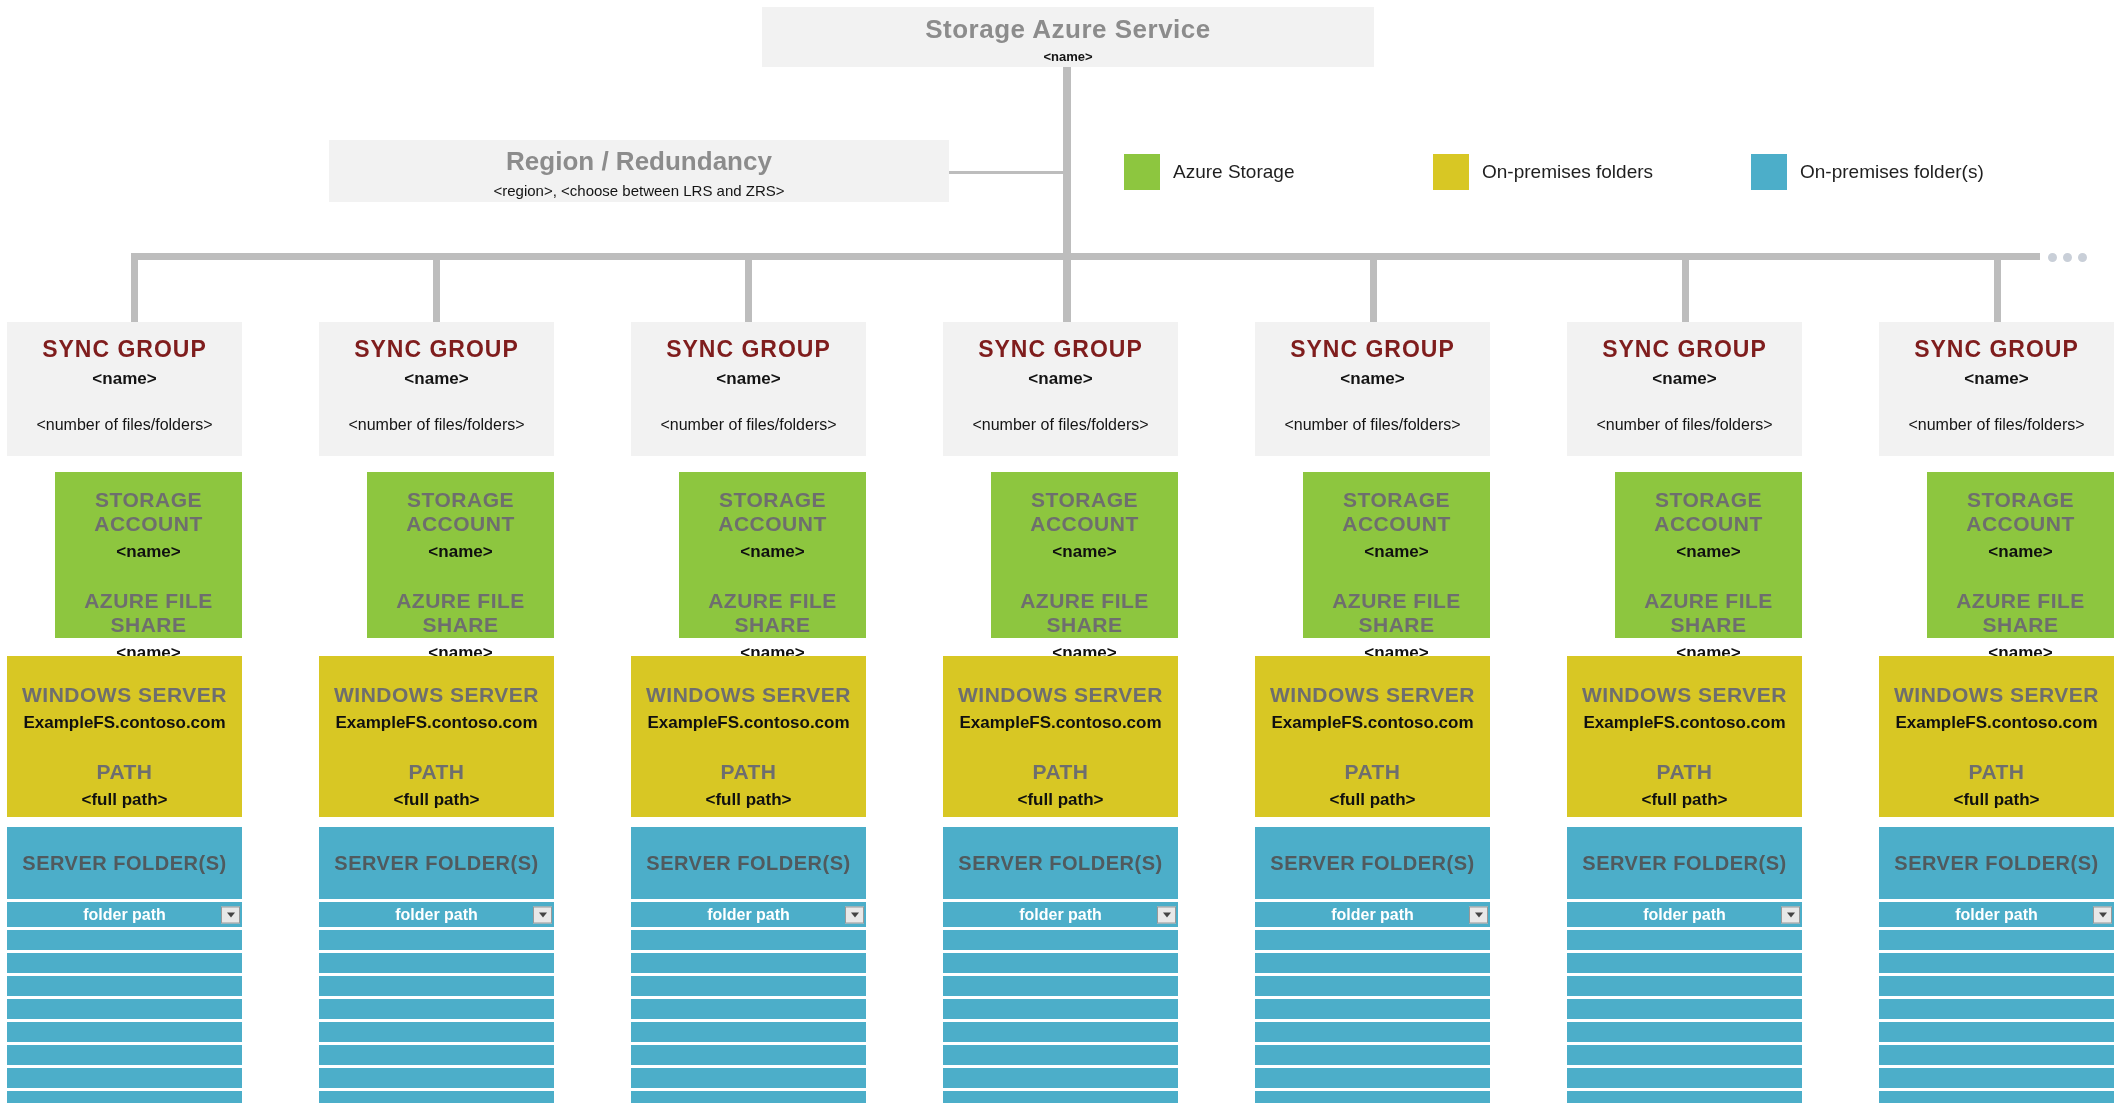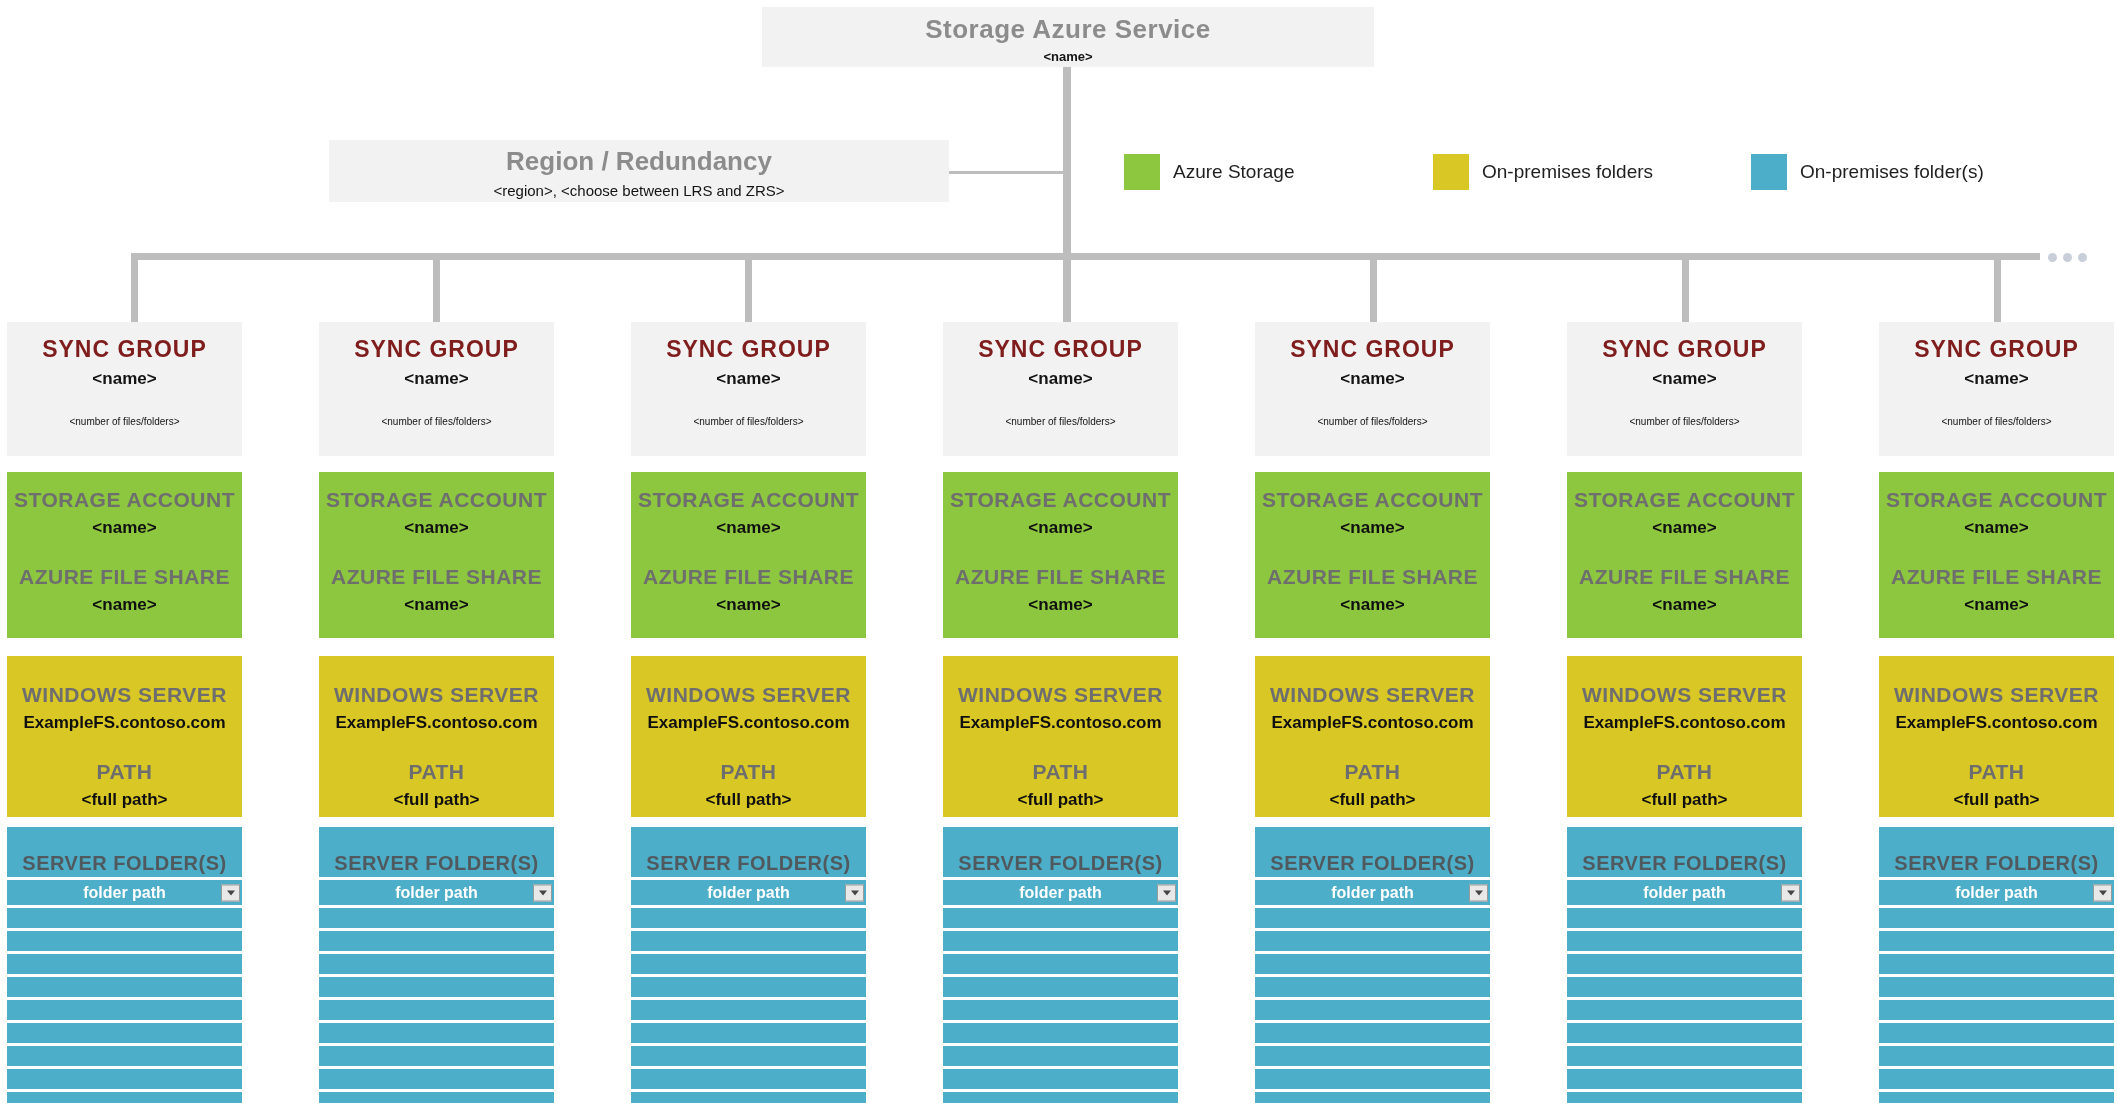--- a/index.html
+++ b/index.html
@@ -26,31 +26,31 @@
   .conn-main{left:131px;top:253px;width:1909px;height:7px;}
   .conn-region{left:949px;top:171px;width:114px;height:3px;}
   .conn-drop{top:253px;width:7px;height:69px;}
   .more-dot{position:absolute;top:253px;width:9px;height:9px;border-radius:50%;background:#C9CFD8;}
   
   .col{position:absolute;top:322px;width:235px;display:flex;flex-direction:column;}
   .col > div{text-align:center;}
   .sync-box{height:134px;background:#F2F2F2;}
   .sync-title{font-size:23px;font-weight:bold;color:#7f1d1d;letter-spacing:1px;padding-top:14px;}
   .sync-name{font-size:17px;font-weight:bold;color:#141414;margin-top:6px;}
-  .sync-files{font-size:10px;color:#141414;margin-top:27px;}
-  .green-box{height:166px;margin-top:16px;}
+  .sync-files{font-size:16px;color:#141414;margin-top:27px;}
+  .green-box{height:166px;margin-top:16px;margin-left:48px;}
   .yellow-box{height:161px;margin-top:18px;}
   .cbox-h{font-size:21px;font-weight:bold;color:#6E6E6E;letter-spacing:.5px;}
   .cbox-v{font-size:17px;font-weight:bold;color:#101010;margin-top:6px;}
   .green-box .cbox-h:first-child{padding-top:16px;}
   .yellow-box .cbox-h:first-child{padding-top:27px;}
   .gap-h{margin-top:27px;}
   .blue-box{height:276px;margin-top:10px;overflow:hidden;}
   .folders-title{font-size:20px;font-weight:bold;color:#505A5E;letter-spacing:.5px;padding-top:25px;}
-  .fp-row{position:relative;margin-top:2px;height:25px;border-top:3px solid #fff;border-bottom:3px solid #fff;
+  .fp-row{position:relative;margin-top:24px;height:25px;border-top:3px solid #fff;border-bottom:3px solid #fff;
           display:flex;align-items:center;justify-content:center;}
   .fp-text{color:#ffffff;font-weight:bold;font-size:16px;}
   .fp-dd{position:absolute;right:2px;top:50%;transform:translateY(-50%);width:19px;height:17px;
          background:#E8E8E8;border:1px solid #999;box-sizing:border-box;
          display:flex;align-items:center;justify-content:center;cursor:pointer;}
   .dd-arrow{width:0;height:0;border-left:4px solid transparent;border-right:4px solid transparent;border-top:5px solid #444;}
   .frow{height:20px;border-bottom:3px solid #fff;}
 </style>
 </head>
 <body>

